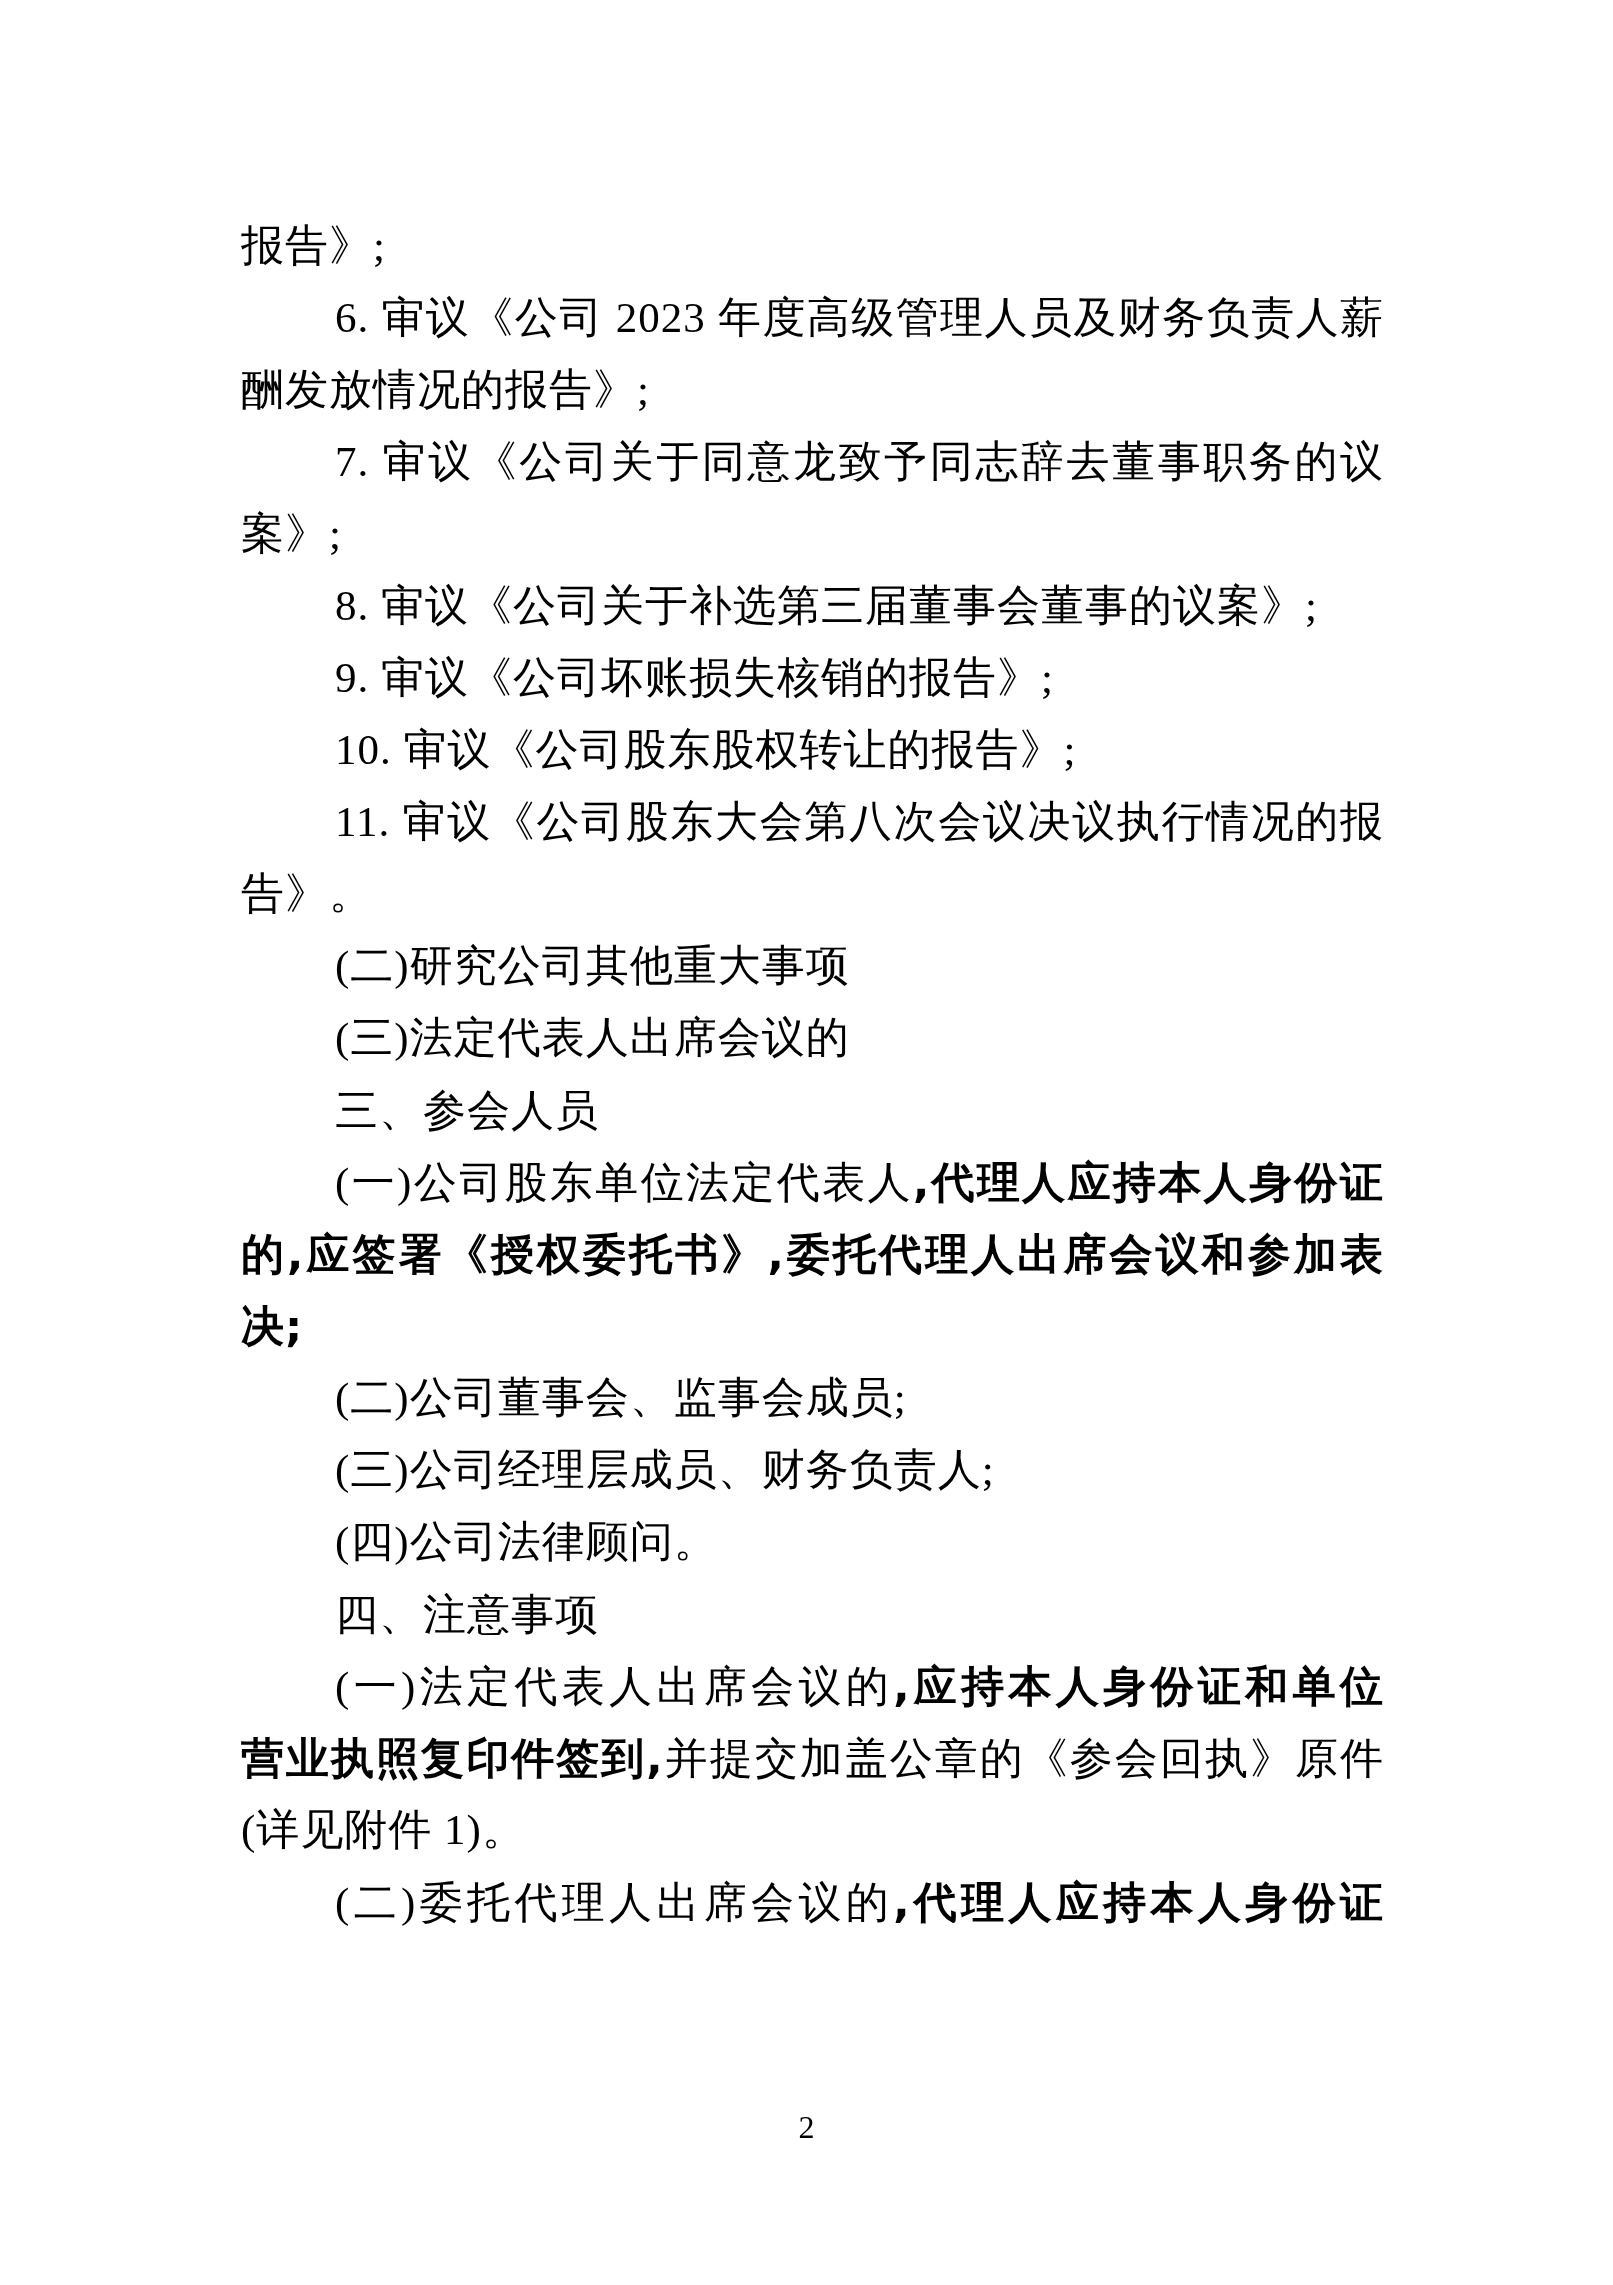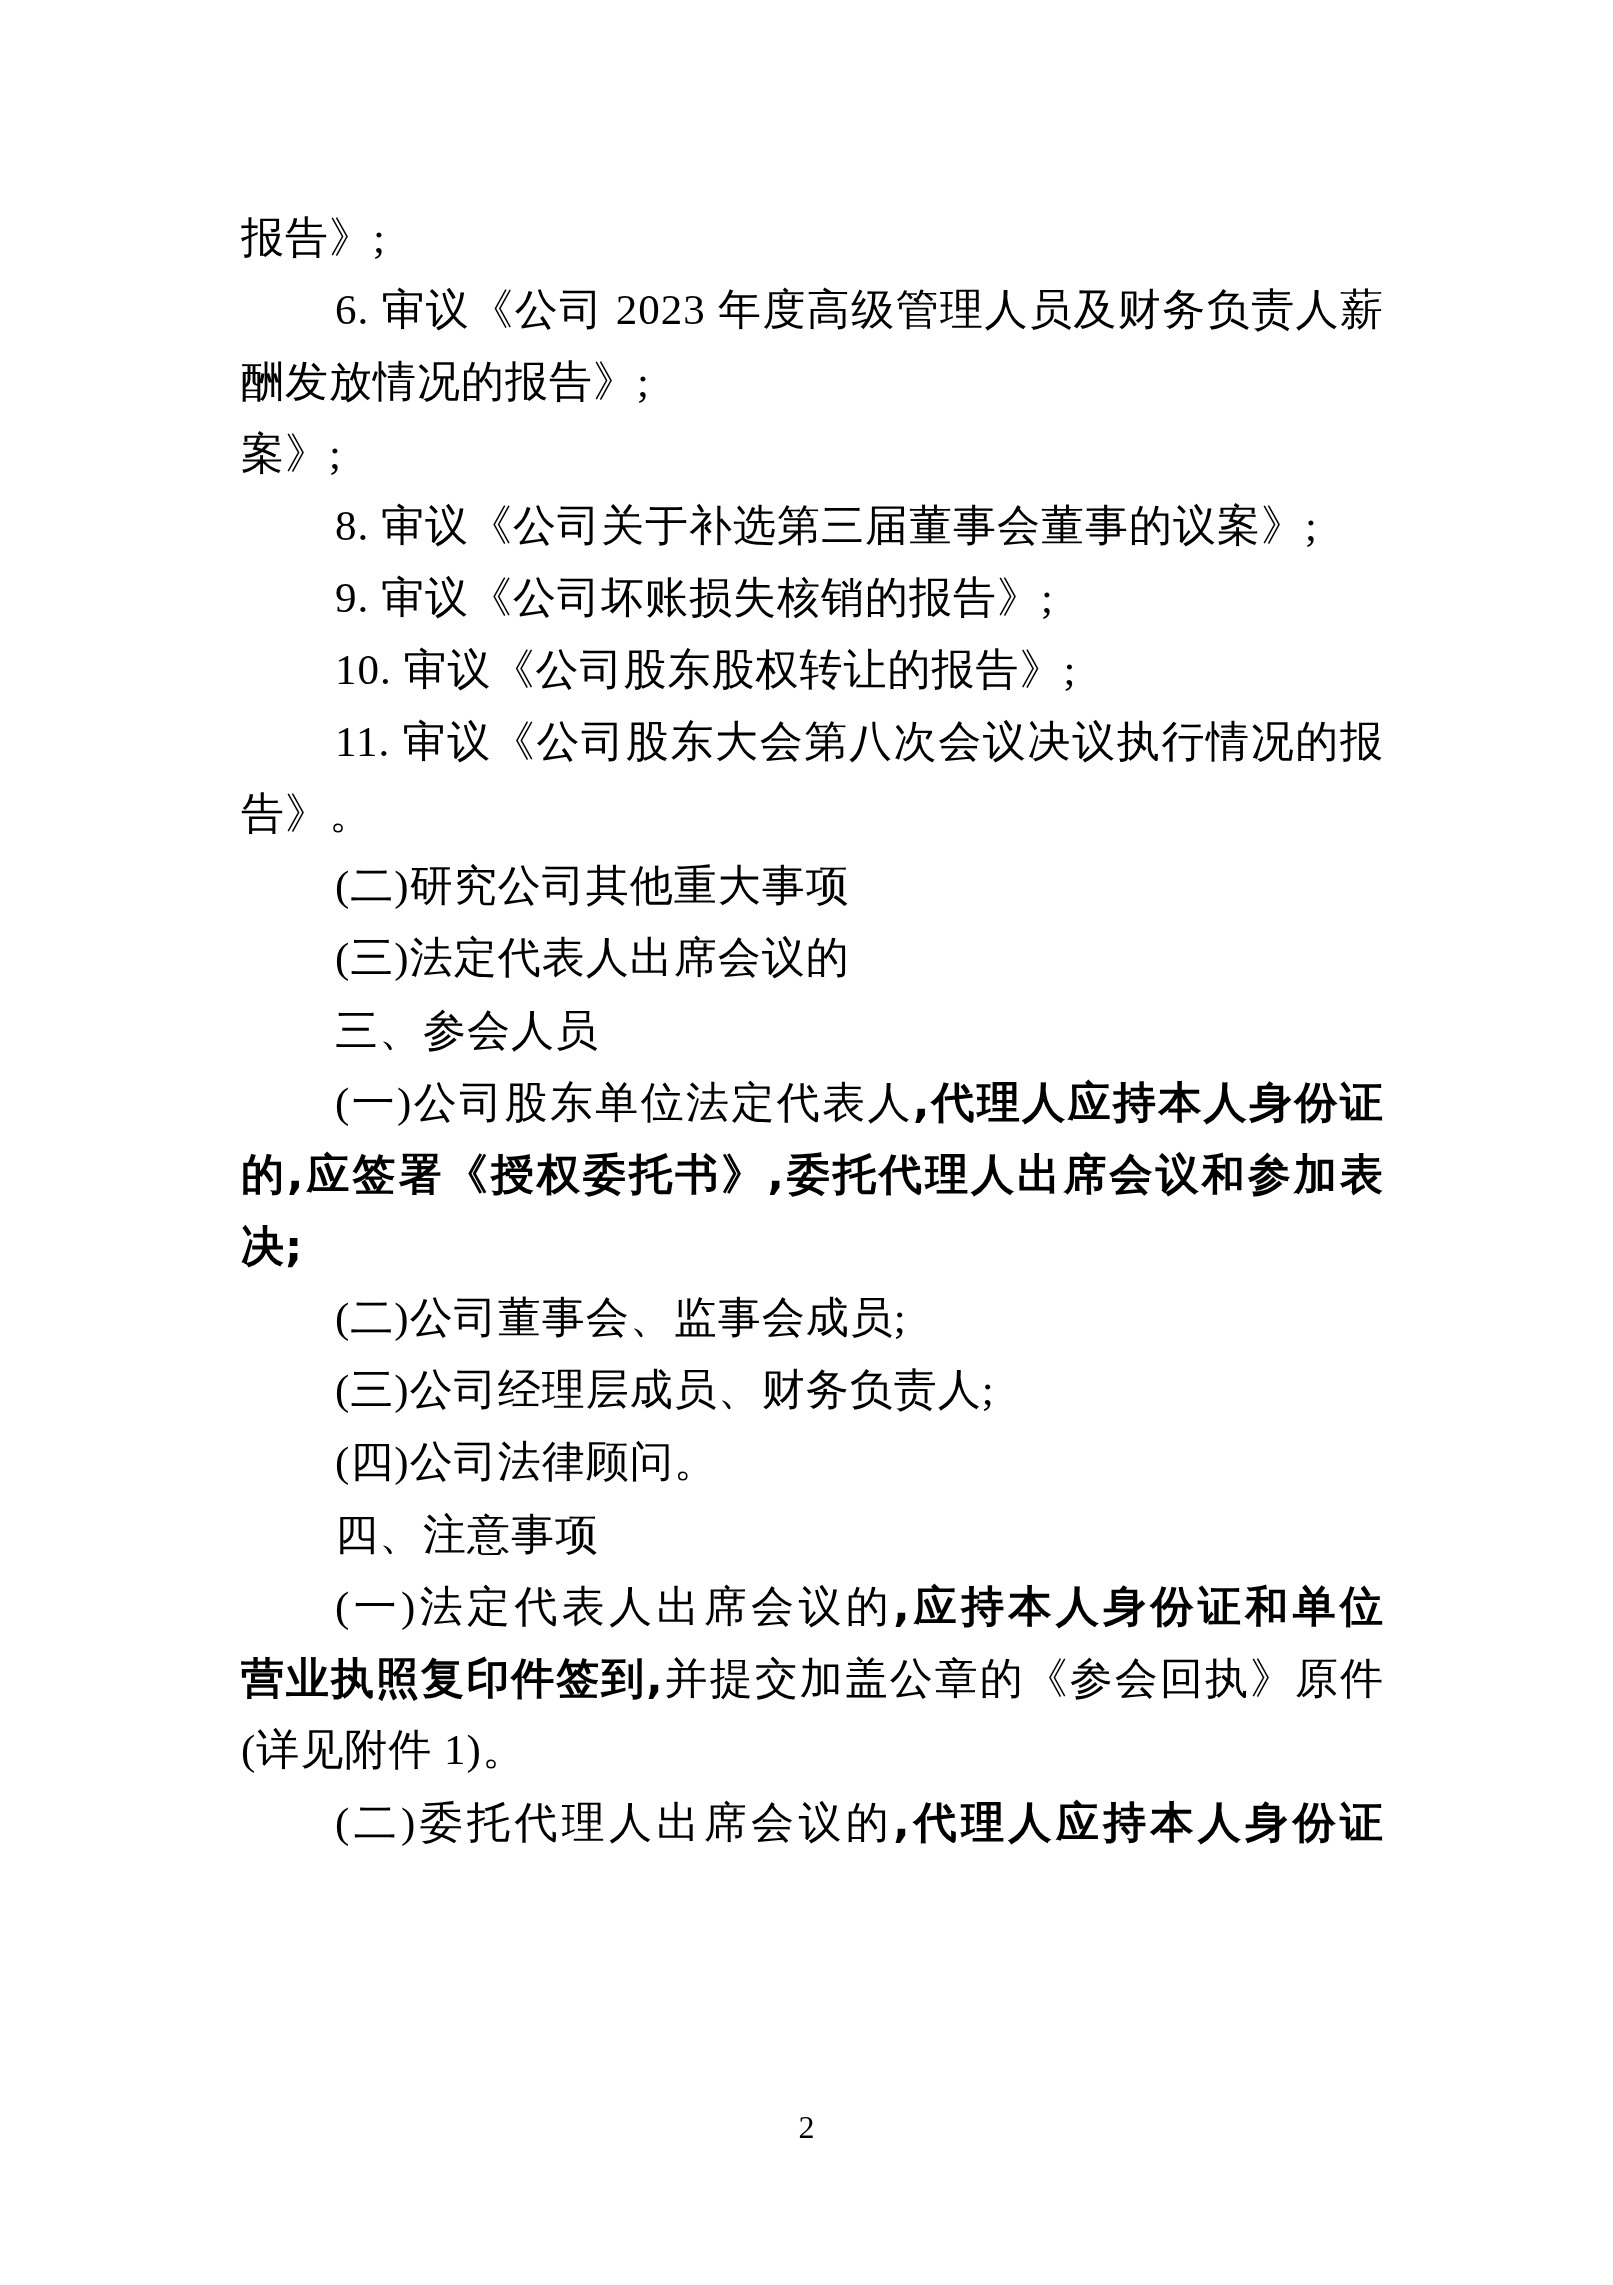--- a/index.html
+++ b/index.html
@@ -16,21 +16,21 @@
     overflow: hidden;
   }
   .page {
     position: absolute;
     inset: 0;
     background: #ffffff;
   }
   .content {
     position: absolute;
     left: 241px;
-    top: 202px;
+    top: 210px;
     width: 1143px;
   }
   .line {
     height: 72px;
     line-height: 72px;
     font-size: 43px;
     white-space: nowrap;
     letter-spacing: 1px;
   }
   .line.indent {
@@ -64,20 +64,21 @@
   }
 </style>
 </head>
 <body>
 
 <div class="page">
   <div class="content">
       <div class="line"><span class="r">报告》;</span></div>
       <div class="line indent stretch"><span class="r">6. 审议《公司 2023 年度高级管理人员及财务负责人薪</span></div>
       <div class="line"><span class="r">酬发放情况的报告》;</span></div>
+      <div class="line indent stretch"><span class="r">7. 审议《公司关于同意龙致予同志辞去董事职务的议</span></div>
       <div class="line"><span class="r">案》;</span></div>
       <div class="line indent"><span class="r">8. 审议《公司关于补选第三届董事会董事的议案》;</span></div>
       <div class="line indent"><span class="r">9. 审议《公司坏账损失核销的报告》;</span></div>
       <div class="line indent"><span class="r">10. 审议《公司股东股权转让的报告》;</span></div>
       <div class="line indent stretch"><span class="r">11. 审议《公司股东大会第八次会议决议执行情况的报</span></div>
       <div class="line"><span class="r">告》。</span></div>
       <div class="line indent"><span class="r">(二)研究公司其他重大事项</span></div>
       <div class="line indent"><span class="r">(三)法定代表人出席会议的</span></div>
       <div class="line indent heading"><span class="b">三、参会人员</span></div>
       <div class="line indent stretch"><span class="r">(一)公司股东单位法定代表人</span><span class="b">,代理人应持本人身份证</span></div>

